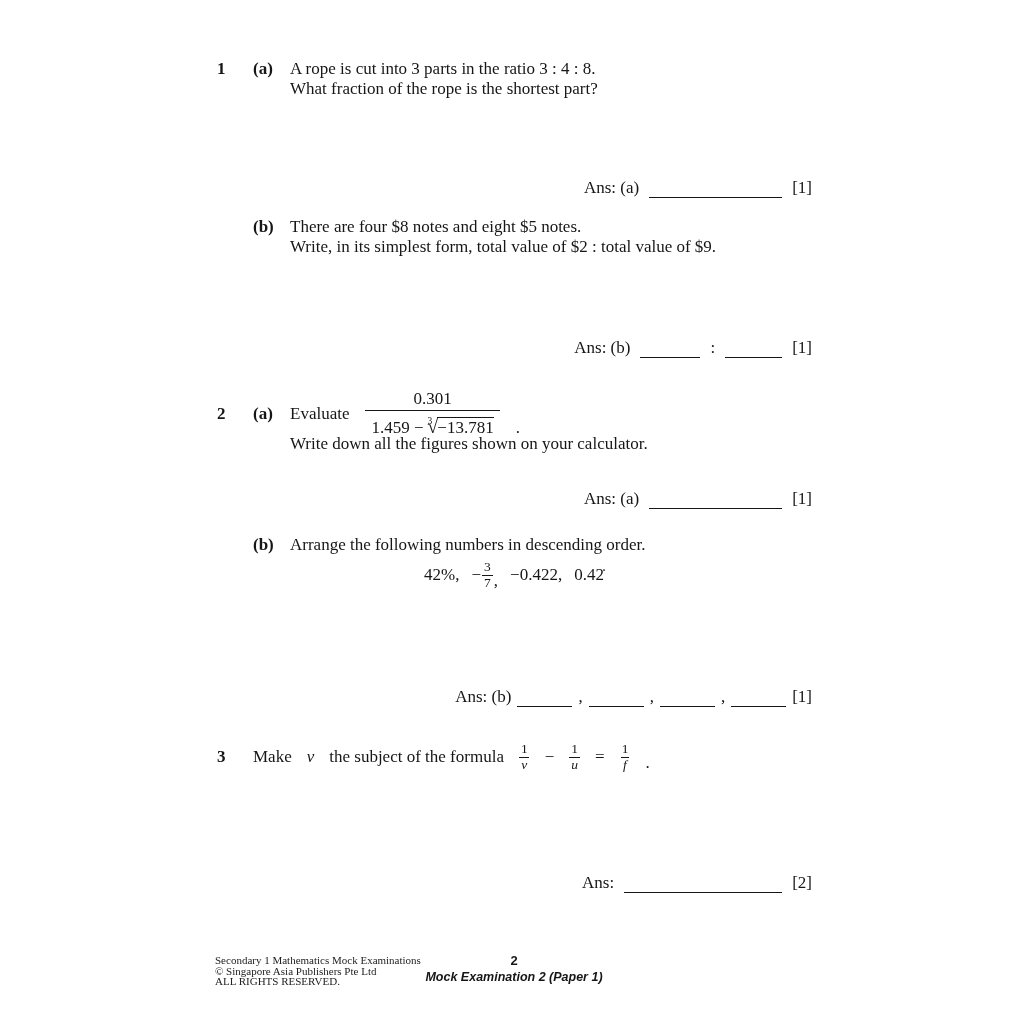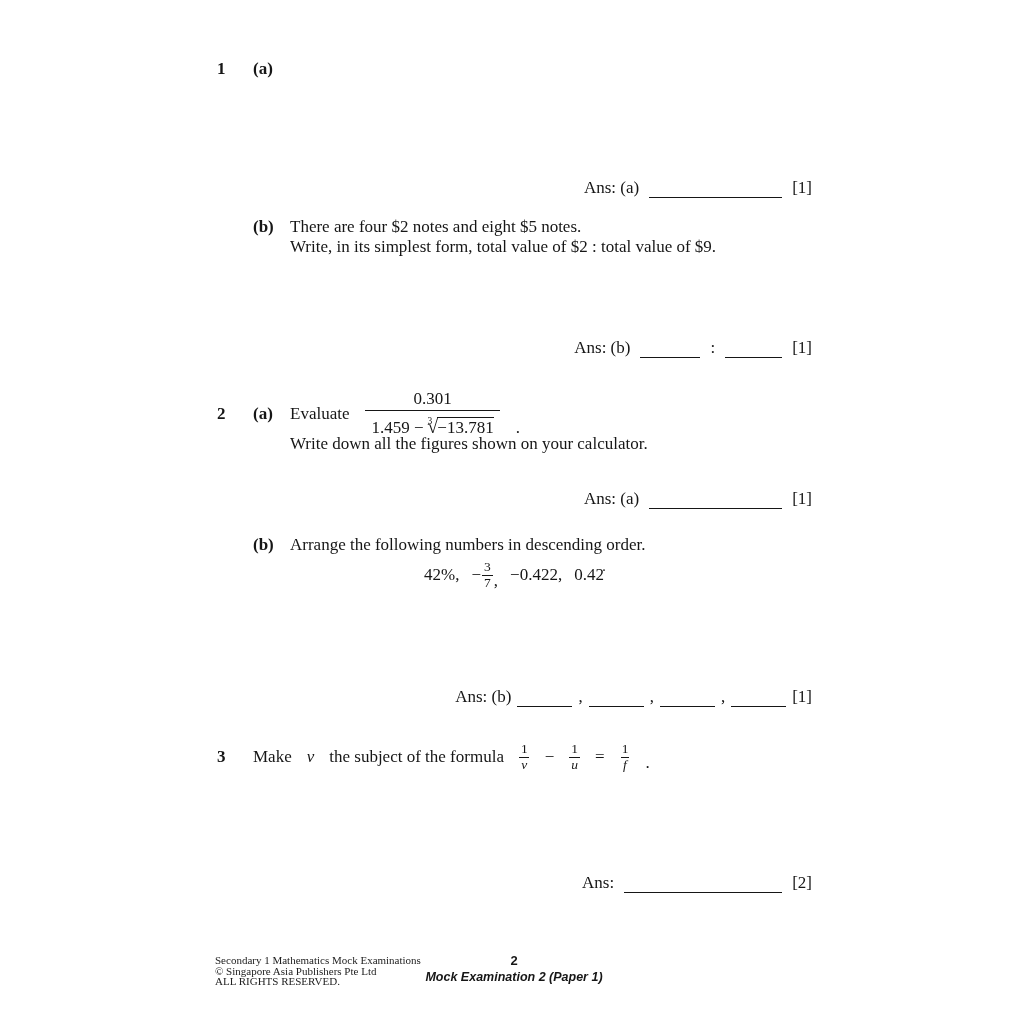--- a/index.html
+++ b/index.html
@@ -94,32 +94,36 @@
   .ftitle  { font-weight: bold; font-style: italic; font-size: 12.5px; line-height: 15px; margin-top: 2px; }
 </style>
 </head>
 <body>
 
 <div class="page">
 
   <section class="qrow" style="top:59px">
     <span class="qnum">1</span>
     <span class="qpart">(a)</span>
+    <div class="qbody">
+      <div class="qline">A rope is cut into 3 parts in the ratio 3 : 4 : 8.</div>
+      <div class="qline">What fraction of the rope is the shortest part?</div>
+    </div>
   </section>
 
   <div class="ansrow" style="top:178px">
     <span>Ans: (a)</span>
     <span class="blank" style="width:133px"></span>
     <span>[1]</span>
   </div>
 
   <section class="qrow" style="top:217px;left:253px">
     <span class="qpart">(b)</span>
     <div class="qbody">
-      <div class="qline">There are four $2 notes and eight $5 notes.</div>
+      <div class="qline">There are four $8 notes and eight $5 notes.</div>
       <div class="qline">Write, in its simplest form, total value of $2 : total value of $9.</div>
     </div>
   </section>
 
   <div class="ansrow" style="top:338px">
     <span>Ans: (b)</span>
     <span class="blank" style="width:60px"></span>
     <span>:</span>
     <span class="blank" style="width:57px"></span>
     <span>[1]</span>

